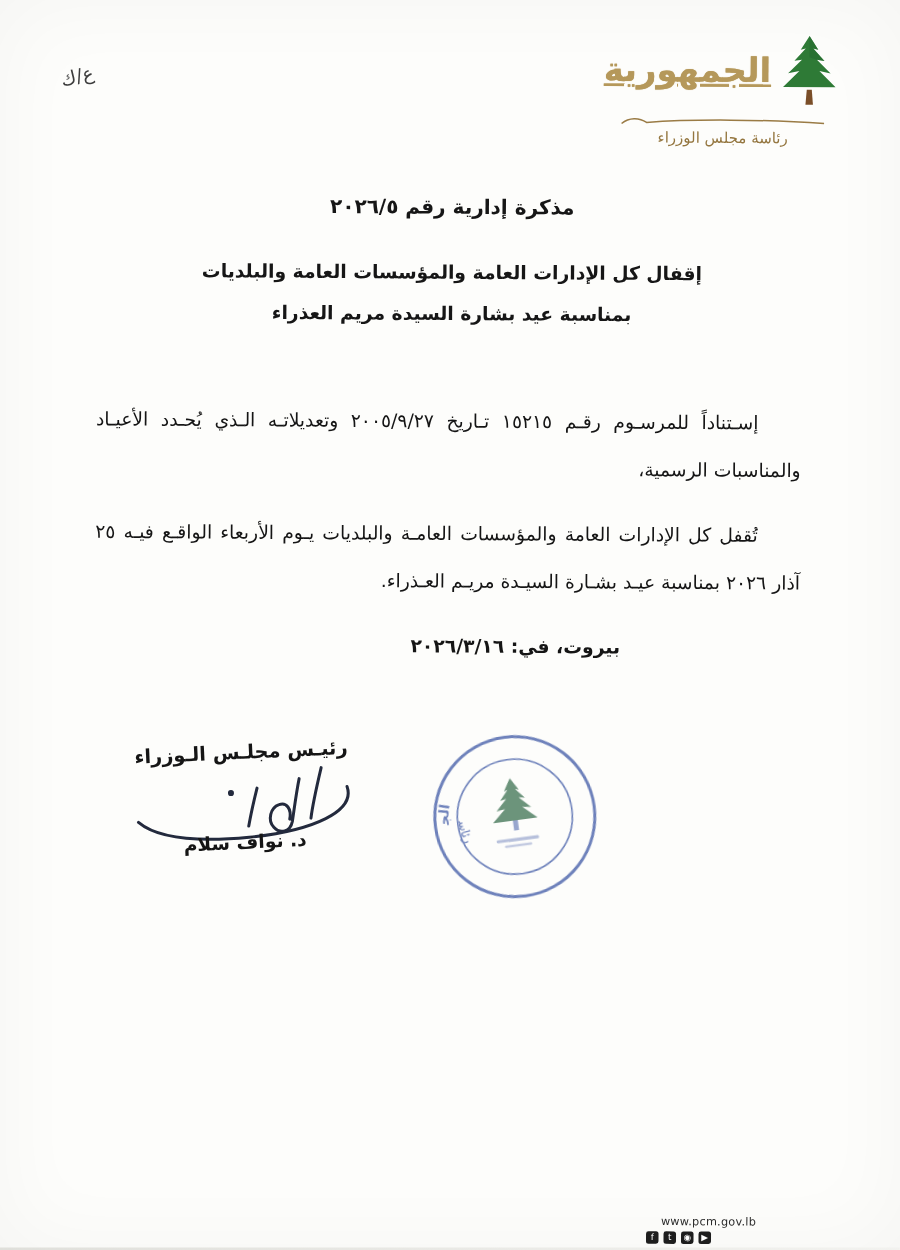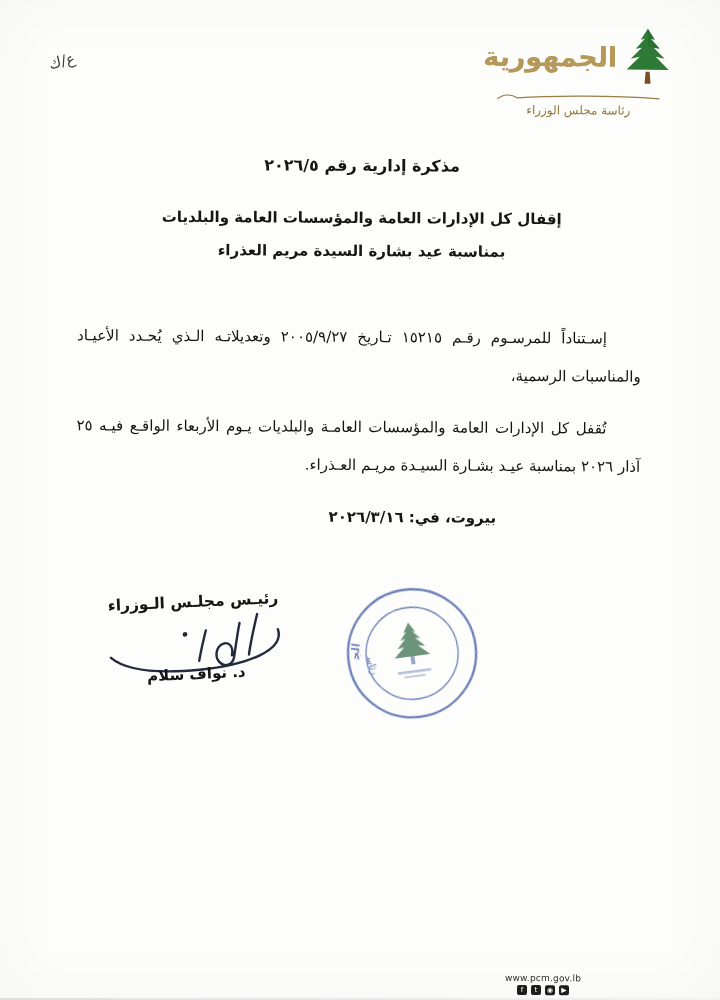--- a/index.html
+++ b/index.html
@@ -23,21 +23,21 @@
 
   .ref-mark {
     position:absolute; top:54px; left:46px;
     font-size:15px; color:#3c3c3c; transform:rotate(-14deg); letter-spacing:1px;
   }
 
   .emblem { position:absolute; top:24px; right:34px; width:220px; text-align:center; }
   .emblem-row { display:flex; align-items:center; justify-content:center; gap:5px; }
   .calligraphy {
     font-weight:bold; font-size:27px; line-height:1.02;
-    color:#b5985a; text-shadow:0 0 .6px #b5985a;
+    color:#b5985a; text-shadow:0 0 .6px #b5985a;text-decoration:underline;
   }
   .flourish { margin-top:3px; line-height:0; }
   .emblem-sub { font-size:12px; color:#94763f; margin-top:1px; }
 
   .memo-title {
     position:absolute; top:156px; left:0; right:0; text-align:center;
     font-size:16px; font-weight:bold; color:#161616;
   }
   .subject {
     position:absolute; top:202px; left:0; right:0; text-align:center;
@@ -63,21 +63,21 @@
   }
   .sig-title { font-size:15.5px; font-weight:bold; }
   .sig-scribble { margin-top:-4px; display:block; margin-left:auto; margin-right:auto; }
   .sig-name { font-size:15px; font-weight:bold; margin-top:-14px; }
 
   .stamp {
     position:absolute; top:584px; left:344px; width:138px; height:138px;
     opacity:.82; filter:blur(.4px); transform:rotate(-8deg);
   }
 
-  .footer { position:absolute; bottom:6px; right:112px; width:124px; text-align:center; color:#2b2b2b; }
+  .footer { position:absolute; bottom:6px; right:112px; width:124px; text-align:right; color:#2b2b2b; }
   .site { font-size:9px; letter-spacing:.2px; }
   .social { margin-top:2px; display:flex; justify-content:center; gap:4px; }
   .sicon {
     display:inline-flex; width:10px; height:10px; background:#1d1d1d; color:#fff;
     font-size:7px; align-items:center; justify-content:center; border-radius:2px;
   }
 </style>
 </head>
 <body>
 

